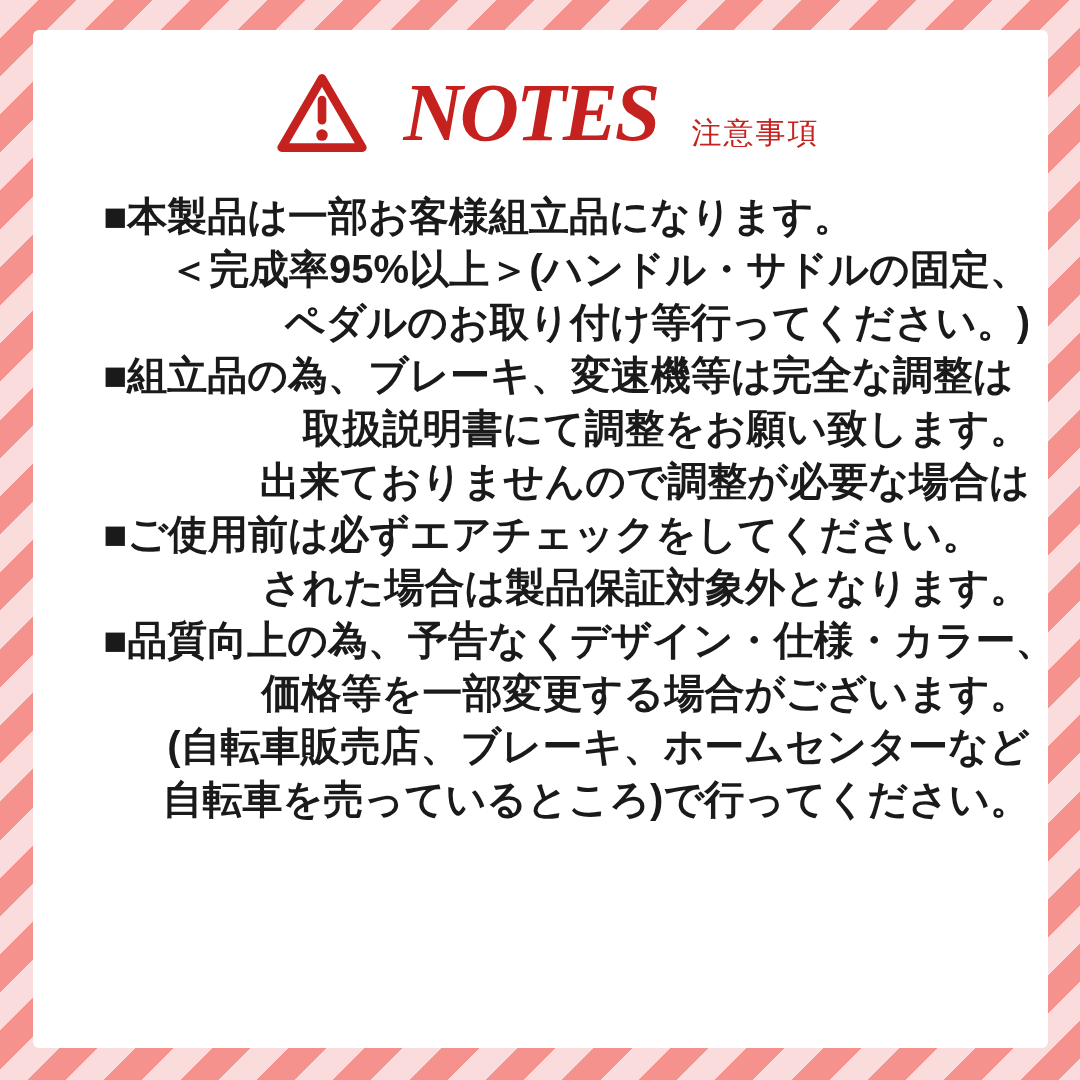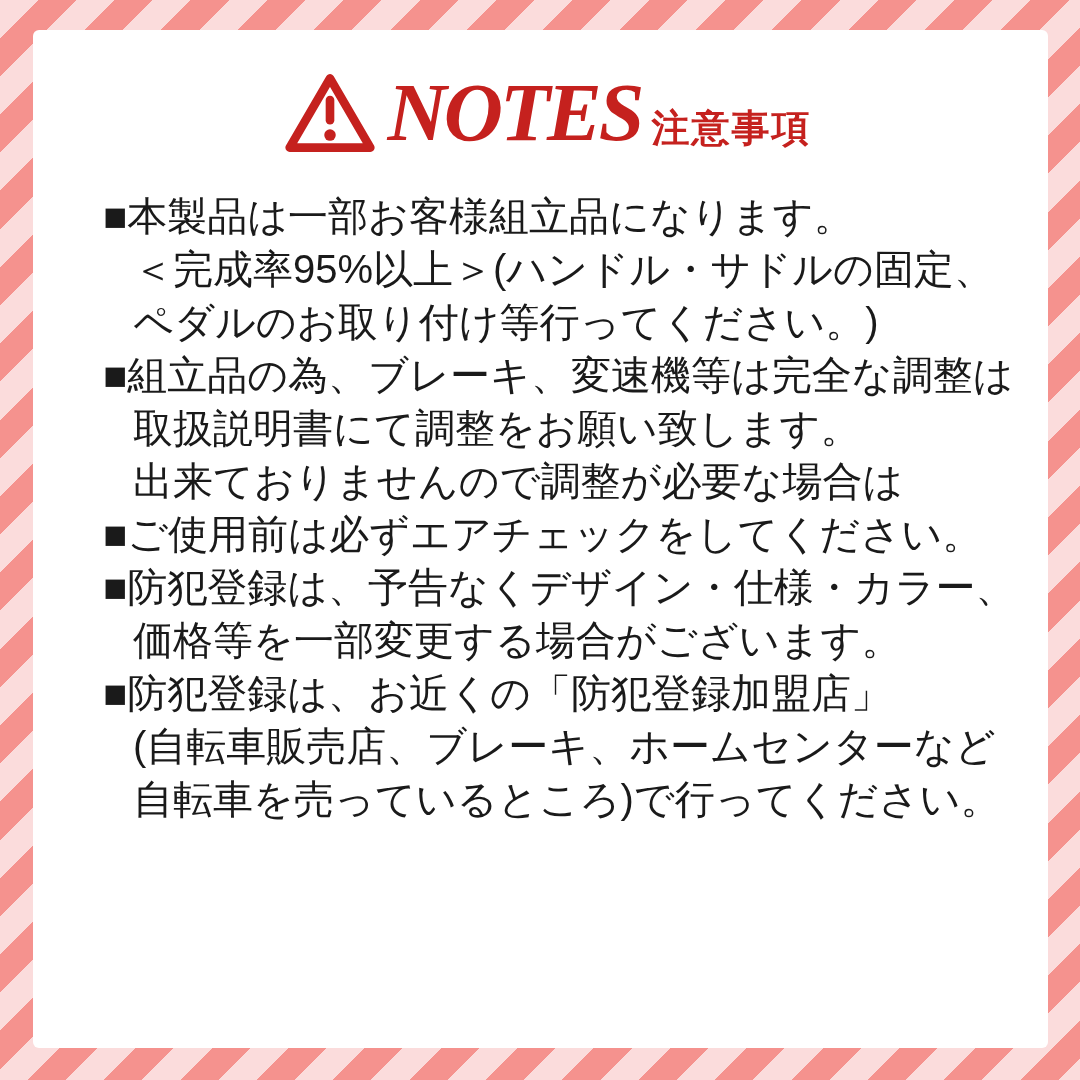--- a/index.html
+++ b/index.html
@@ -20,21 +20,21 @@
     width:1015px;height:1018px;
     background:var(--panel-bg);
     border-radius:6px;
     box-sizing:border-box;
     padding:30px 18px 0 70px;
   }
   .header{
     display:flex;
     align-items:center;
     justify-content:center;
-    gap:10px;
+    gap:34px;
     height:98px;
     margin:4px 40px 0 0;
     color:var(--accent);
   }
   .warn-icon{
     width:96px;height:88px;
     flex:0 0 auto;
     display:block;
   }
   .title{
@@ -43,35 +43,35 @@
     font-weight:bold;
     font-size:82px;
     letter-spacing:-3px;
     line-height:1;
     color:var(--accent);
     white-space:nowrap;
   }
   .subtitle{
     align-self:flex-end;
     margin-bottom:8px;
-    font-size:38px;
-    font-weight:bold;
+    font-size:30px;
+    font-weight:normal;
     letter-spacing:2px;
     color:var(--accent);
     white-space:nowrap;
   }
   .notes{
     margin-top:28px;
     color:var(--text);
     font-size:40px;
     line-height:53px;
   }
   .note{margin:0;}
-  .note .line{white-space:nowrap;}
-  .note .line.cont{padding-left:30px;}
+  .note .line{white-space:nowrap;font-weight:bold;}
+  .note .line.cont{padding-left:30px;text-align:right;}
 </style>
 </head>
 <body>
 
 <div class="stage">
   <div class="stripes"></div>
   <div class="panel">
 
     <div class="header">
       <svg class="warn-icon" viewBox="0 0 100 90" xmlns="http://www.w3.org/2000/svg" aria-hidden="true">
@@ -91,26 +91,26 @@
         </div>
         <div class="note">
           <div class="line">■組立品の為、ブレーキ、変速機等は完全な調整は</div>
           <div class="line cont">取扱説明書にて調整をお願い致します。</div>
           <div class="line cont">出来ておりませんので調整が必要な場合は</div>
         </div>
         <div class="note">
           <div class="line">■ご使用前は必ずエアチェックをしてください。</div>
         </div>
         <div class="note">
+          <div class="line cont">された場合は製品保証対象外となります。</div>
         </div>
         <div class="note">
-          <div class="line">■防犯登録は、予告なくデザイン・仕様・カラー、</div>
+          <div class="line">■品質向上の為、予告なくデザイン・仕様・カラー、</div>
           <div class="line cont">価格等を一部変更する場合がございます。</div>
         </div>
         <div class="note">
-          <div class="line">■防犯登録は、お近くの「防犯登録加盟店」</div>
           <div class="line cont">(自転車販売店、ブレーキ、ホームセンターなど</div>
           <div class="line cont">自転車を売っているところ)で行ってください。</div>
         </div>
       </div>
 
   </div>
 </div>
 
 </body></html>

